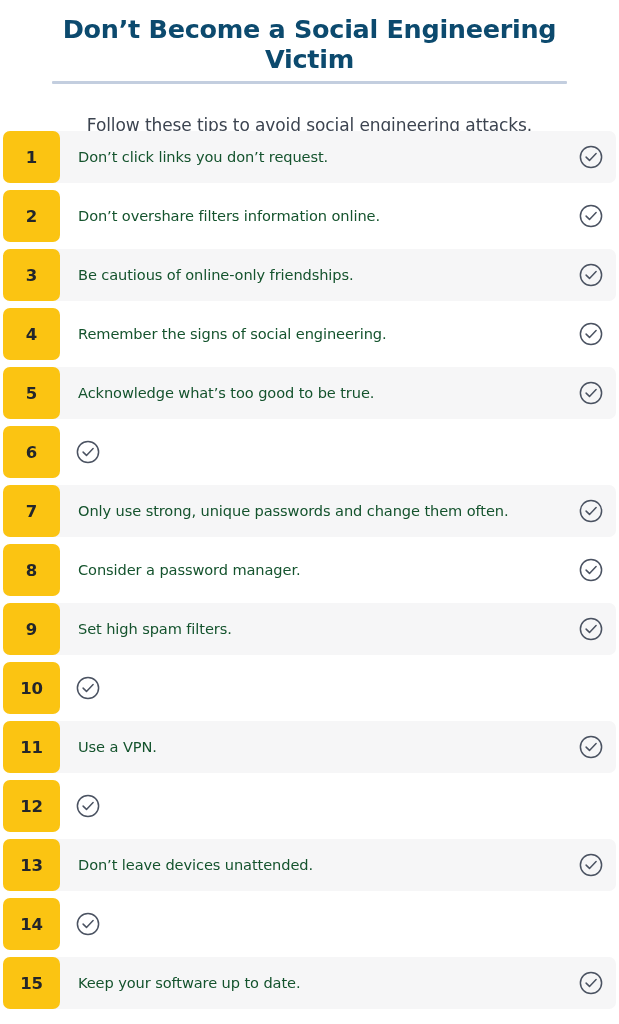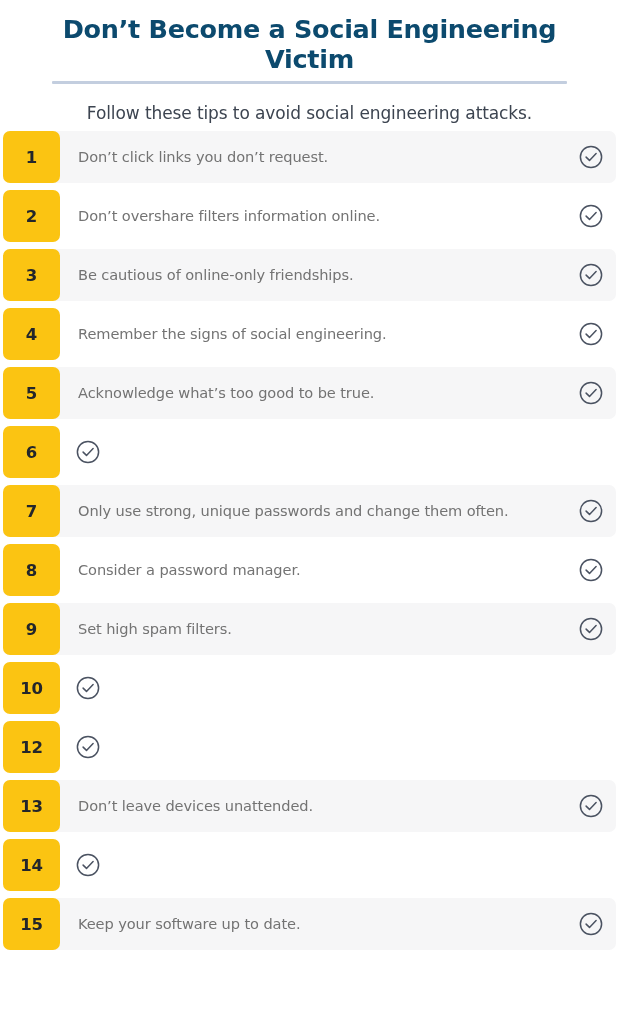--- a/index.html
+++ b/index.html
@@ -42,21 +42,21 @@
 
   .title-rule {
     width: 515px;
     height: 3px;
     margin: 1px auto 0 auto;
     background: #c3cedf;
     border-radius: 1px;
   }
 
   .subtitle {
-    margin: 0;
+    margin: 12px;
     padding-top: 19px;
     text-align: center;
     font-family: "DejaVu Sans", "Liberation Sans", sans-serif;
     font-size: 17px;
     font-weight: 400;
     color: #3c4450;
     line-height: 1.25;
     letter-spacing: -0.1px;
   }
 
@@ -115,21 +115,21 @@
     position: relative;
     z-index: 2;
     flex: 1 1 auto;
     display: flex;
     align-items: center;
     padding-left: 18px;
     padding-right: 12px;
     font-family: "DejaVu Sans", "Liberation Sans", sans-serif;
     font-size: 14.6px;
     font-weight: 400;
-    color: #737373;
+    color: #14532d;
     line-height: 1.25;
     letter-spacing: -0.1px;
   }
 
   .tip-check {
     position: relative;
     z-index: 2;
     flex: 0 0 auto;
     width: 56px;
     display: flex;
@@ -262,20 +262,31 @@
       <li class="tip-row">
         <div class="row-bg"></div>
         <div class="tip-number">10</div>
         <div class="tip-check">
           <svg viewBox="0 0 26 26" aria-hidden="true">
             <circle cx="13" cy="13" r="10.6" stroke-width="1.5"></circle>
             <path d="M8.1 13.1 L11.5 16.4 L18.1 9.6" stroke-width="1.5" stroke-linecap="round" stroke-linejoin="round"></path>
           </svg>
         </div>
       </li>
+      <li class="tip-row shaded">
+        <div class="row-bg"></div>
+        <div class="tip-number">11</div>
+        <div class="tip-text">Use a VPN.</div>
+        <div class="tip-check">
+          <svg viewBox="0 0 26 26" aria-hidden="true">
+            <circle cx="13" cy="13" r="10.6" stroke-width="1.5"></circle>
+            <path d="M8.1 13.1 L11.5 16.4 L18.1 9.6" stroke-width="1.5" stroke-linecap="round" stroke-linejoin="round"></path>
+          </svg>
+        </div>
+      </li>
       <li class="tip-row">
         <div class="row-bg"></div>
         <div class="tip-number">12</div>
         <div class="tip-check">
           <svg viewBox="0 0 26 26" aria-hidden="true">
             <circle cx="13" cy="13" r="10.6" stroke-width="1.5"></circle>
             <path d="M8.1 13.1 L11.5 16.4 L18.1 9.6" stroke-width="1.5" stroke-linecap="round" stroke-linejoin="round"></path>
           </svg>
         </div>
       </li>

